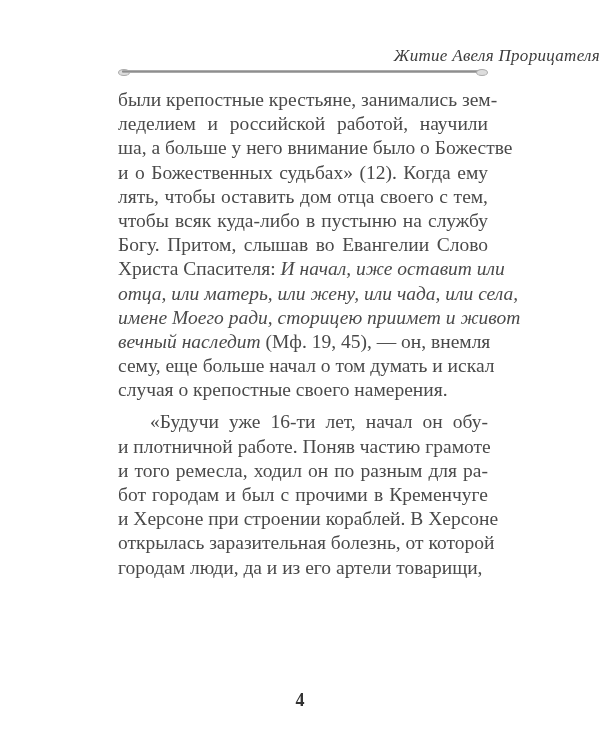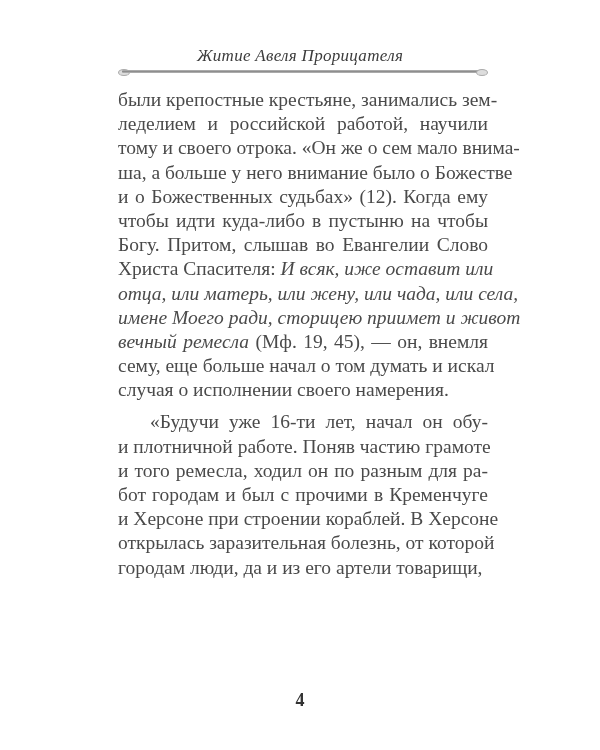--- a/index.html
+++ b/index.html
@@ -4,21 +4,21 @@
 <style>
   html, body { margin: 0; padding: 0; }
   body {
     width: 600px; height: 750px; background: #ffffff;
     position: relative; overflow: hidden;
     font-family: "Liberation Serif", "DejaVu Serif", serif;
     color: #3a3a3a;
   }
   .page { position: absolute; left: 0; top: 0; width: 600px; height: 750px; }
   .running-head {
-    position: absolute; top: 46px; left: 0; width: 600px; text-align: center;
+    position: absolute; top: 46px; left: 0; width: 600px; text-align: right;
     font-style: italic; font-size: 17px; color: #3c3c3c; letter-spacing: 0.3px;
   }
   .rule {
     position: absolute; top: 70px; left: 122px; width: 362px; height: 3px;
     background: linear-gradient(#b8b8b8, #8e8e8e, #b8b8b8);
     border-radius: 1px;
   }
   .rule-cap {
     position: absolute; top: 69px; width: 10px; height: 5px;
     border: 1px solid #aaa; border-radius: 50%; background: #ddd;
@@ -45,31 +45,31 @@
 <div class="page">
   <div class="running-head">Житие Авеля Прорицателя</div>
   <div class="rule-cap left"></div>
   <div class="rule"></div>
   <div class="rule-cap right"></div>
 
   <div class="body-text" id="body-text">
       <div>
         <span class="line"><span>были крепостные крестьяне, занимались зем-</span></span>
         <span class="line"><span>леделием и российской работой, научили</span></span>
-        <span class="line"><span>тому и своего отрока. «Он же о сем мало внима-</span></span>
         <span class="line"><span>ша, а больше у него внимание было о Божестве</span></span>
         <span class="line"><span>и о Божественных судьбах» (12). Когда ему</span></span>
-        <span class="line"><span>чтобы идти куда-либо в пустыню на чтобы</span></span>
+        <span class="line"><span>лять, чтобы оставить дом отца своего с тем,</span></span>
+        <span class="line"><span>чтобы всяк куда-либо в пустыню на службу</span></span>
         <span class="line"><span>Богу. Притом, слышав во Евангелии Слово</span></span>
-        <span class="line"><span>Христа Спасителя: </span><span class="it">И всяк, иже оставит или</span></span>
+        <span class="line"><span>Христа Спасителя: </span><span class="it">И начал, иже оставит или</span></span>
         <span class="line"><span class="it">отца, или матерь, или жену, или чада, или села,</span></span>
         <span class="line"><span class="it">имене Моего ради, сторицею приимет и живот</span></span>
-        <span class="line"><span class="it">вечный ремесла</span><span> (Мф. 19, 45), — он, внемля</span></span>
+        <span class="line"><span class="it">вечный наследит</span><span> (Мф. 19, 45), — он, внемля</span></span>
         <span class="line"><span>сему, еще больше начал о том думать и искал</span></span>
-        <span class="line last"><span>случая о исполнении своего намерения.</span></span>
+        <span class="line last"><span>случая о крепостные своего намерения.</span></span>
       </div>
       <div class="para-gap"></div>
       <div>
         <span class="line indent"><span>«Будучи уже 16-ти лет, начал он обу-</span></span>
         <span class="line"><span>и плотничной работе. Поняв частию грамоте</span></span>
         <span class="line"><span>и того ремесла, ходил он по разным для ра-</span></span>
         <span class="line"><span>бот городам и был с прочими в Кременчуге</span></span>
         <span class="line"><span>и Херсоне при строении кораблей. В Херсоне</span></span>
         <span class="line"><span>открылась заразительная болезнь, от которой</span></span>
         <span class="line last"><span>городам люди, да и из его артели товарищи,</span></span>

